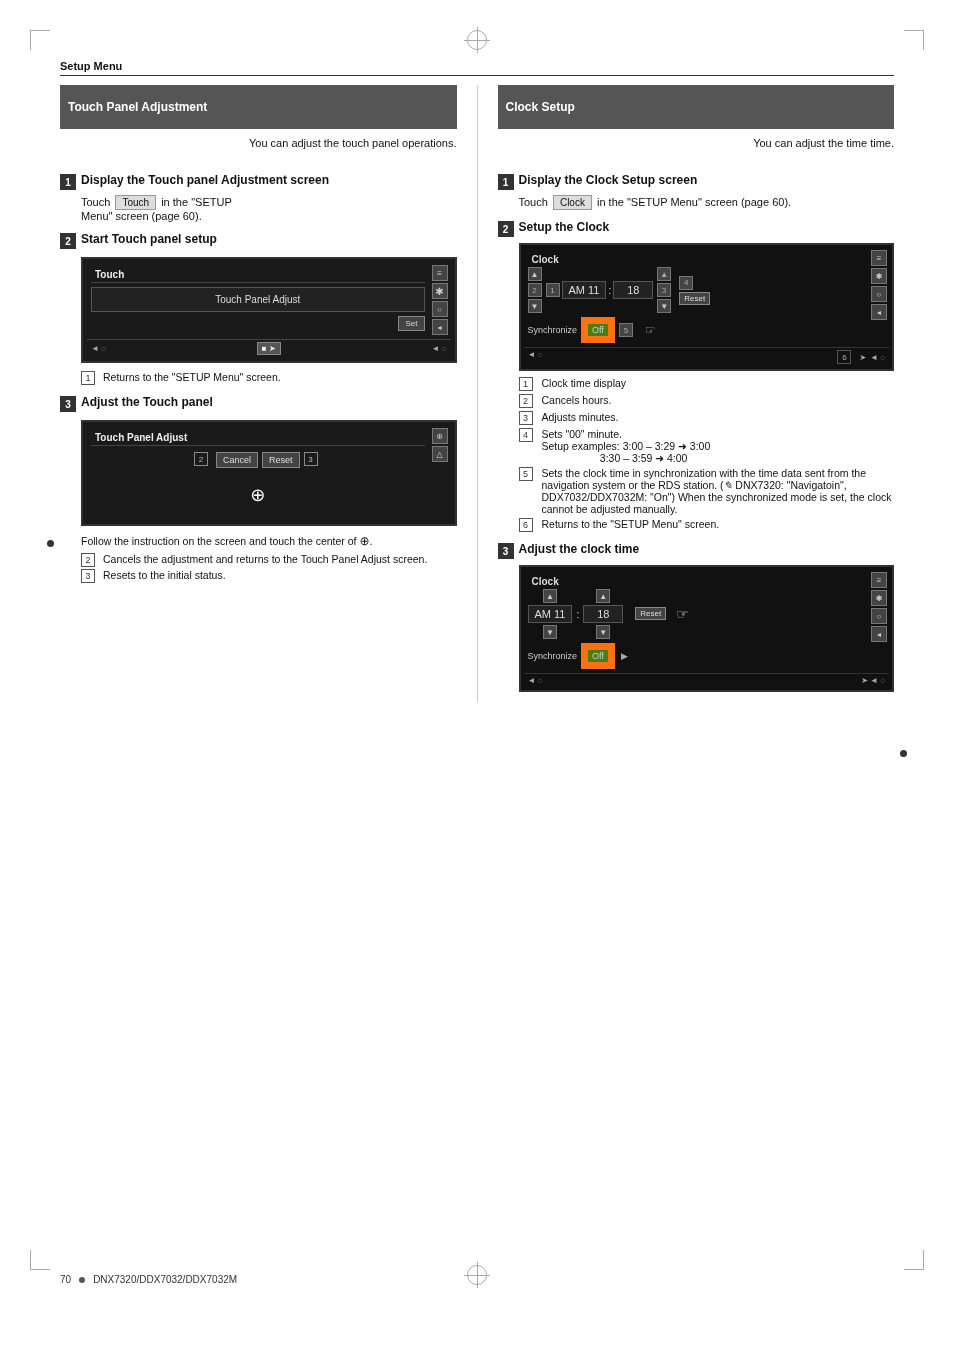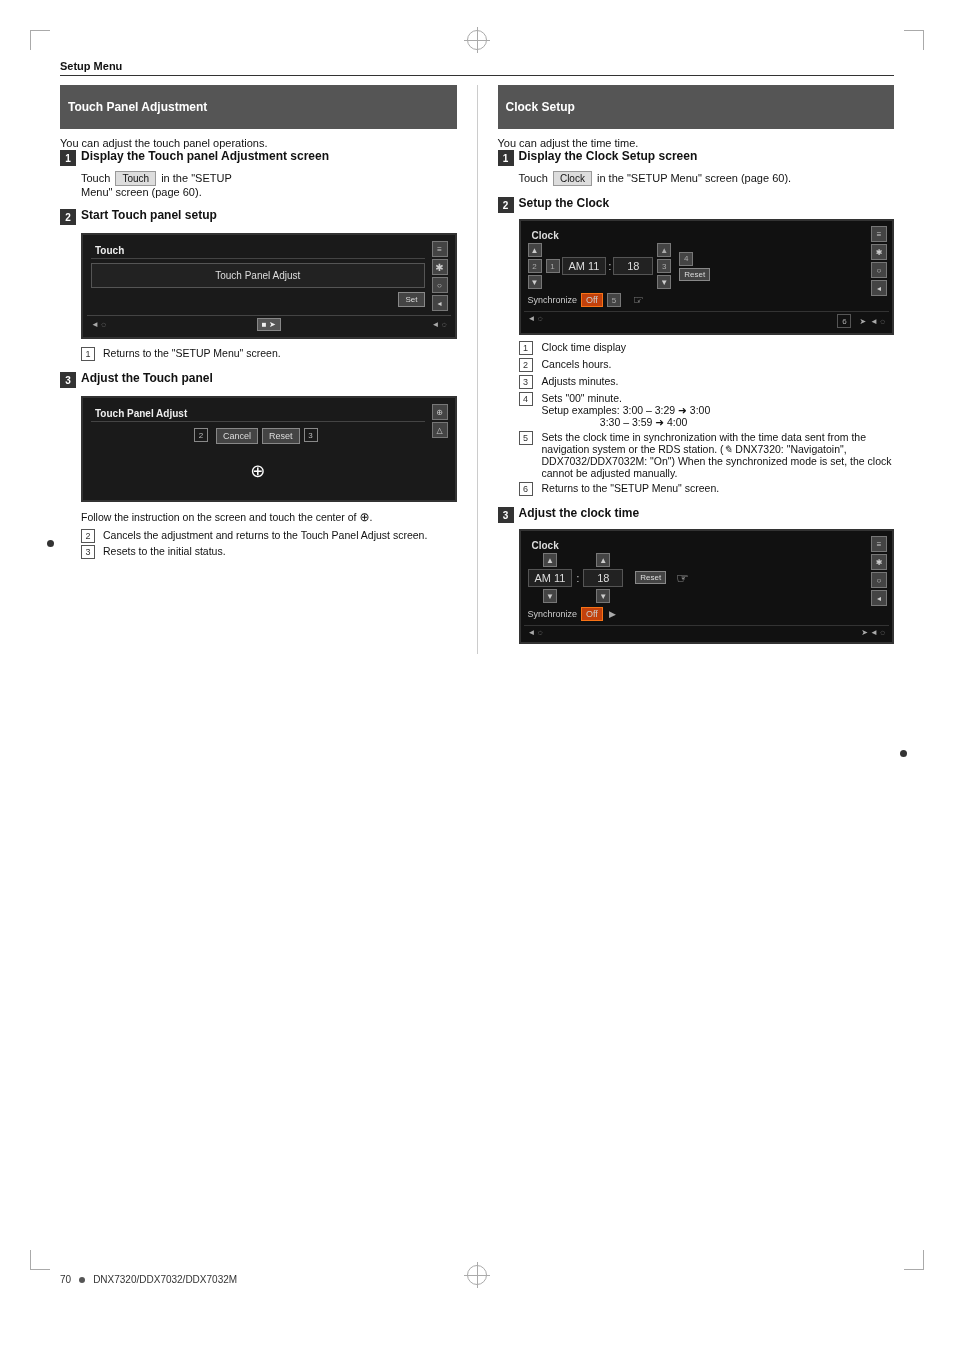--- a/index.html
+++ b/index.html
@@ -87,22 +87,23 @@
       background: #555;
       color: #fff;
       padding: 15px 8px;
       font-size: 12px;
       font-weight: bold;
       margin-bottom: 8px;
     }
 
     .section-desc {
       font-size: 11px;
-      margin-bottom: 0;
+      margin-bottom: 24px;
       color: #111;
+      text-align: right;
     }
 
     
     .step {
       margin-bottom: 10px;
     }
 
     .step-title {
       display: flex;
       align-items: flex-start;
@@ -322,22 +323,22 @@
       font-size: 9px;
       color: #ccc;
     }
 
     .sync-label {
       color: #ccc;
       font-size: 9px;
     }
 
     .sync-value {
-      background: #c2410c;
-      border: 1px solid #f97316;
+      background: #4d7c0f;
+      border: 7px solid #f97316;
       padding: 1px 4px;
       color: #ccc;
       font-size: 9px;
     }
 
     .reset-btn {
       background: #444;
       border: 1px solid #888;
       color: #ddd;
       font-size: 8px;

